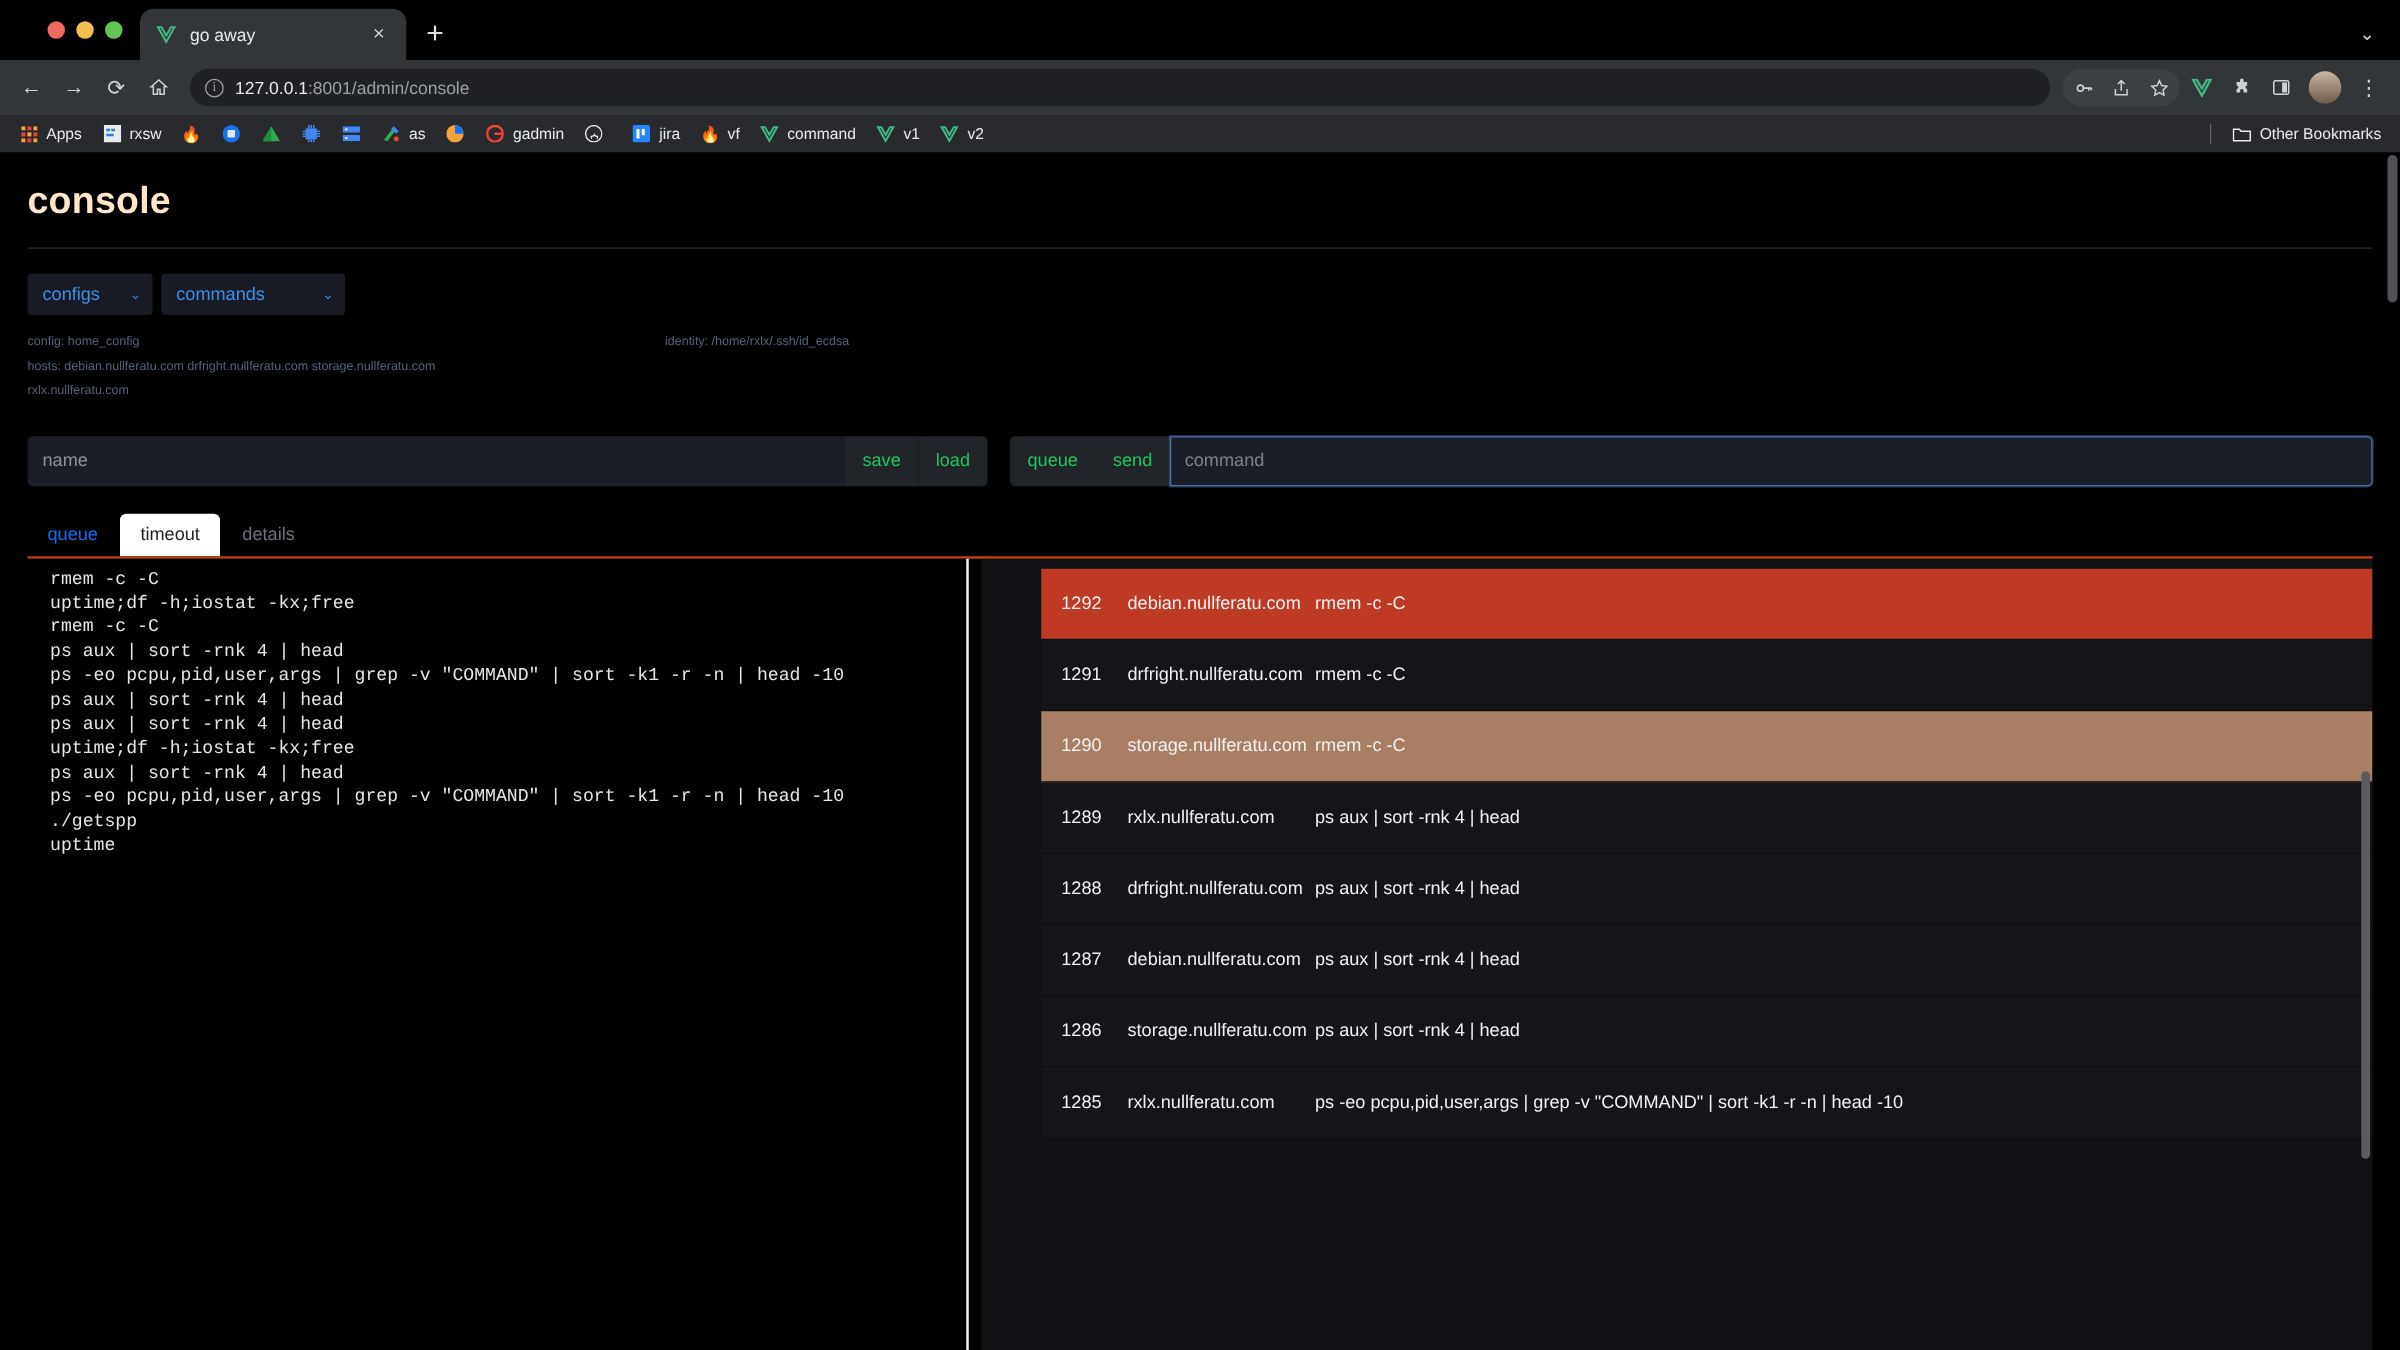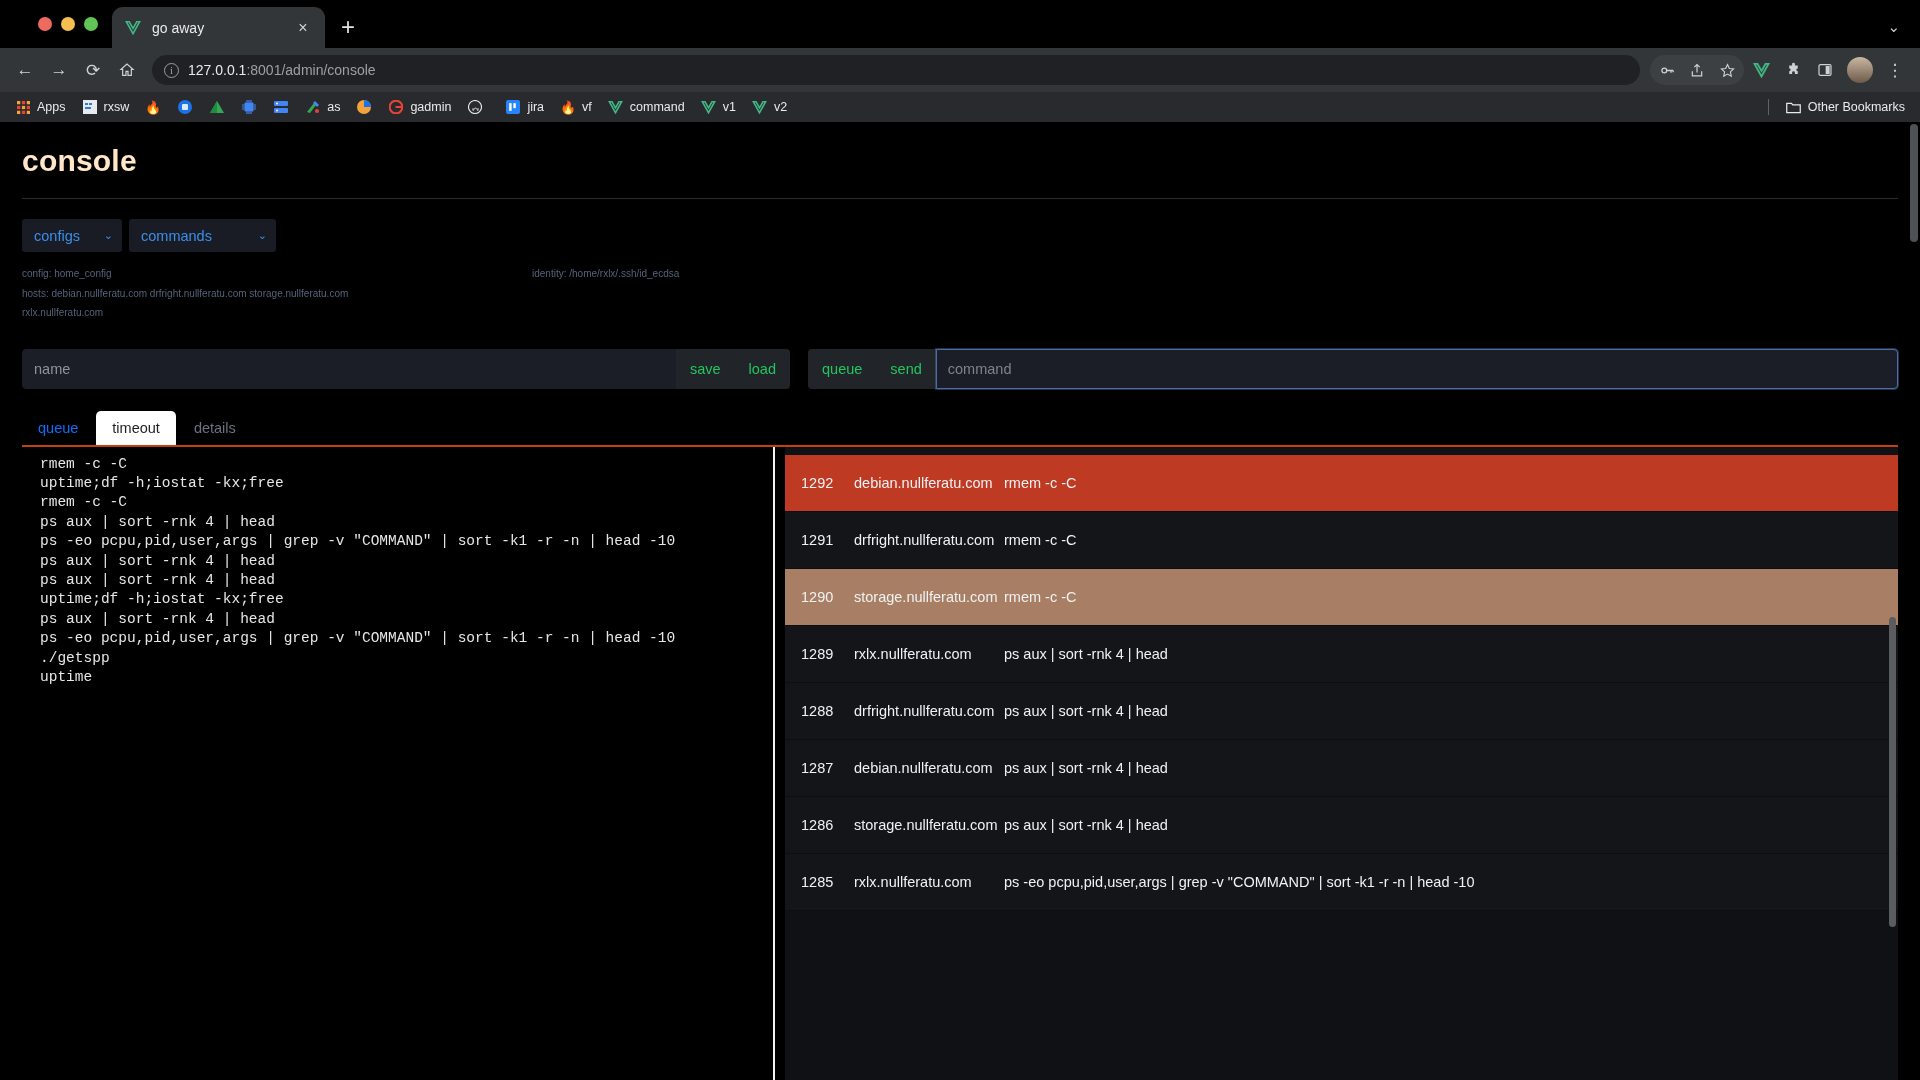--- a/index.html
+++ b/index.html
@@ -120,21 +120,21 @@
 
   .panels { flex: 1; display: flex; gap: 10px; min-height: 0; border-top: 2px solid #c2410c; padding-top: 0; }
   .left-panel {
     flex: 0 0 753px; background: #000; color: #e6e6e6; overflow: hidden;
     font-family: "Liberation Mono", monospace; font-size: 14.5px; line-height: 19.4px;
     padding: 8px 0 0 18px; border-right: 2px solid #f4f4f4;
   }
   .left-panel .ln { white-space: pre; }
 
   .right-panel { flex: 1; background: #101114; overflow: hidden; position: relative; }
-  .hist-list { padding: 8px 0 0 0; }
+  .hist-list { padding: 8px 0 0 0; margin-left: 48px; }
   .hist-item {
     display: flex; align-items: center; gap: 0; padding: 20px 16px; font-size: 14.5px;
     color: #f0f1f3; background: #141518; border-bottom: 1px solid #0d0e10;
   }
   .hist-item .id { width: 53px; flex: none; }
   .hist-item .host { width: 150px; flex: none; }
   .hist-item .cmd { flex: 1; }
   .hist-item.sel-red { background: #bf3a22; }
   .hist-item.sel-brown { background: #a87f64; }
 

